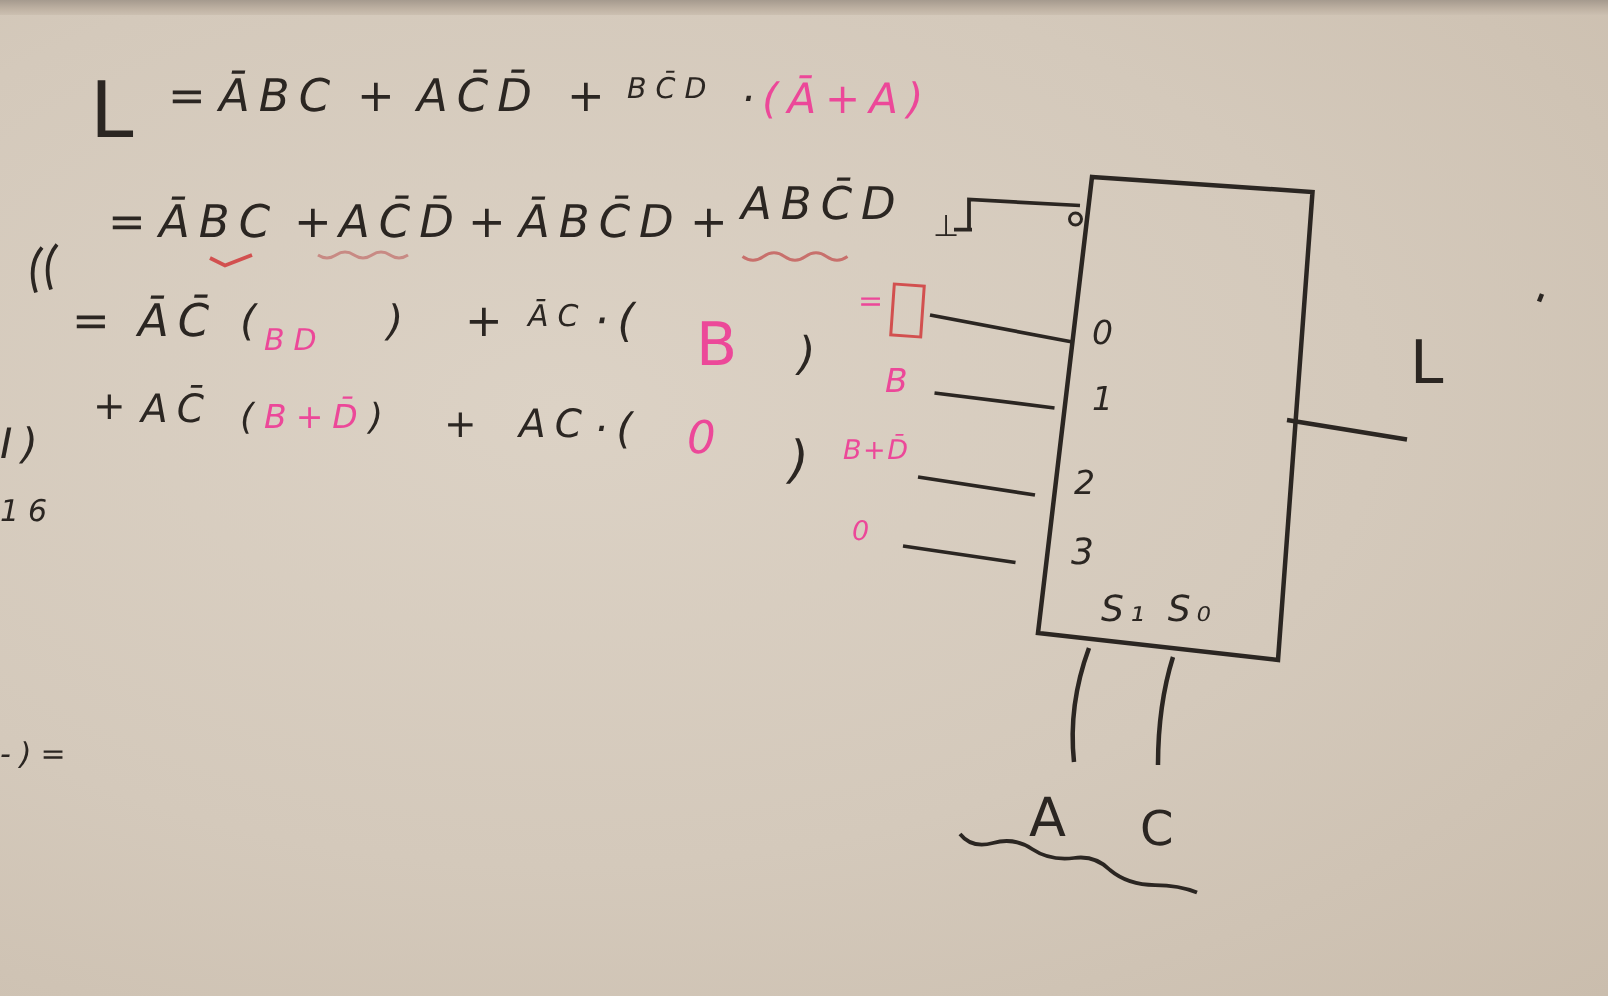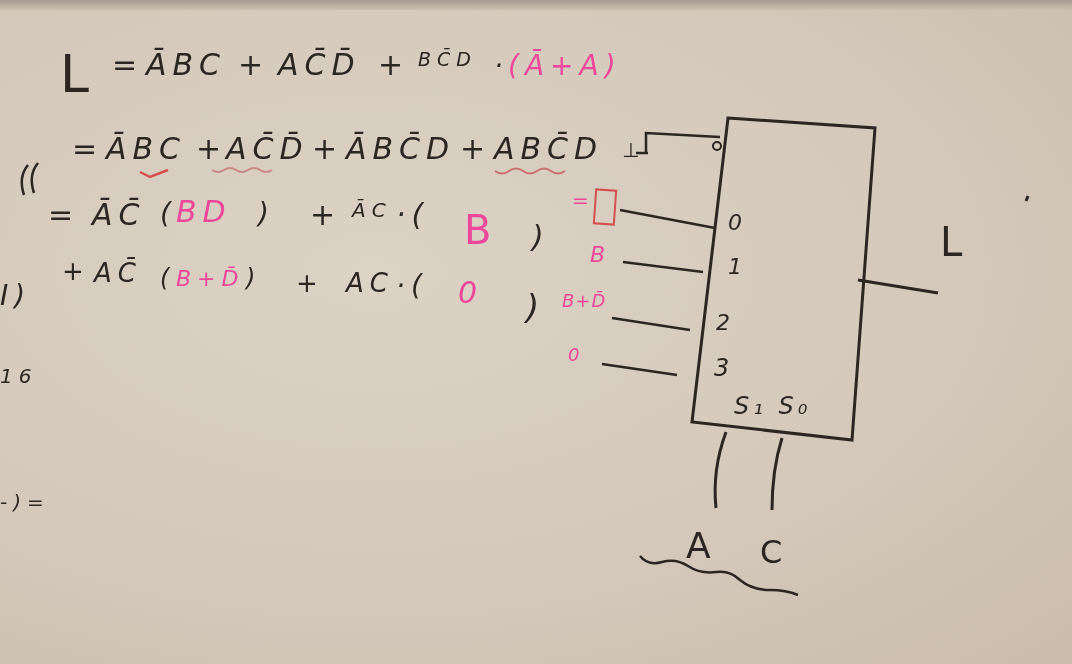--- a/index.html
+++ b/index.html
@@ -65,46 +65,46 @@
 <div class="hw k" style="left:494px; top:52px; font-size:28px;">·</div>
 <div class="hw k red" style="left:508px; top:52px; font-size:28px;">(Ā+A)</div>
 
 <div class="hw k" style="left:72px; top:134px; font-size:30px;">=</div>
 <div class="hw k" style="left:106px; top:134px; font-size:30px;">ĀBC</div>
 <div class="hw k" style="left:196px; top:134px; font-size:30px;">+</div>
 <div class="hw k" style="left:226px; top:134px; font-size:30px;">AC̄D̄</div>
 <div class="hw k" style="left:312px; top:134px; font-size:30px;">+</div>
 <div class="hw k" style="left:346px; top:134px; font-size:30px;">ĀBC̄D</div>
 <div class="hw k" style="left:460px; top:134px; font-size:30px;">+</div>
-<div class="hw k" style="left:494px; top:134px; font-size:30px;">ABC̄D</div>
+<div class="hw k" style="left:494px; top:122px; font-size:30px;">ABC̄D</div>
 
 <div class="hw k" style="left:48px; top:200px; font-size:30px;">=</div>
 <div class="hw k" style="left:92px; top:200px; font-size:30px;">ĀC̄</div>
 <div class="hw k" style="left:160px; top:200px; font-size:28px;">(</div>
-<div class="hw k red" style="left:176px; top:197px; font-size:30px;">BD</div>
+<div class="hw k red" style="left:176px; top:216px; font-size:20px;">BD</div>
 <div class="hw k" style="left:258px; top:200px; font-size:28px;">)</div>
 <div class="hw k" style="left:310px; top:200px; font-size:30px;">+</div>
 <div class="hw k" style="left:352px; top:200px; font-size:20px;">ĀC</div>
 <div class="hw k" style="left:396px; top:200px; font-size:30px;">·(</div>
 <div class="hw k red" style="left:464px; top:210px; font-size:40px; font-style:normal;">B</div>
 <div class="hw k" style="left:532px; top:222px; font-size:30px;">)</div>
 
 <div class="hw k" style="left:62px; top:258px; font-size:26px;">+</div>
 <div class="hw k" style="left:94px; top:260px; font-size:26px;">AC̄</div>
 <div class="hw k" style="left:160px; top:266px; font-size:24px;">(</div>
 <div class="hw k red" style="left:176px; top:268px; font-size:22px;">B+D̄</div>
 <div class="hw k" style="left:246px; top:266px; font-size:24px;">)</div>
 <div class="hw k" style="left:296px; top:270px; font-size:26px;">+</div>
 <div class="hw k" style="left:346px; top:270px; font-size:26px;">AC</div>
 <div class="hw k" style="left:396px; top:272px; font-size:28px;">·(</div>
 <div class="hw k red" style="left:458px; top:278px; font-size:30px;">0</div>
 <div class="hw k" style="left:526px; top:290px; font-size:34px;">)</div>
 
 <div class="hw k" style="left:0px; top:282px; font-size:28px;">I)</div>
-<div class="hw k" style="left:0px; top:330px; font-size:20px;margin-top:36px;">16</div>
+<div class="hw k" style="left:0px; top:330px; font-size:20px;">16</div>
 <div class="hw k" style="left:0px; top:492px; font-size:20px;">-)=</div>
 
 <div class="hw k" style="left:622px; top:140px; font-size:20px; font-style:normal;">⊥</div>
 
 <div class="hw k red" style="left:572px; top:190px; font-size:20px;">=</div>
 <div class="hw k" style="left:728px; top:212px; font-size:22px;">0</div>
 
 <div class="hw k red" style="left:590px; top:244px; font-size:22px;">B</div>
 <div class="hw k" style="left:728px; top:256px; font-size:22px;">1</div>
 

